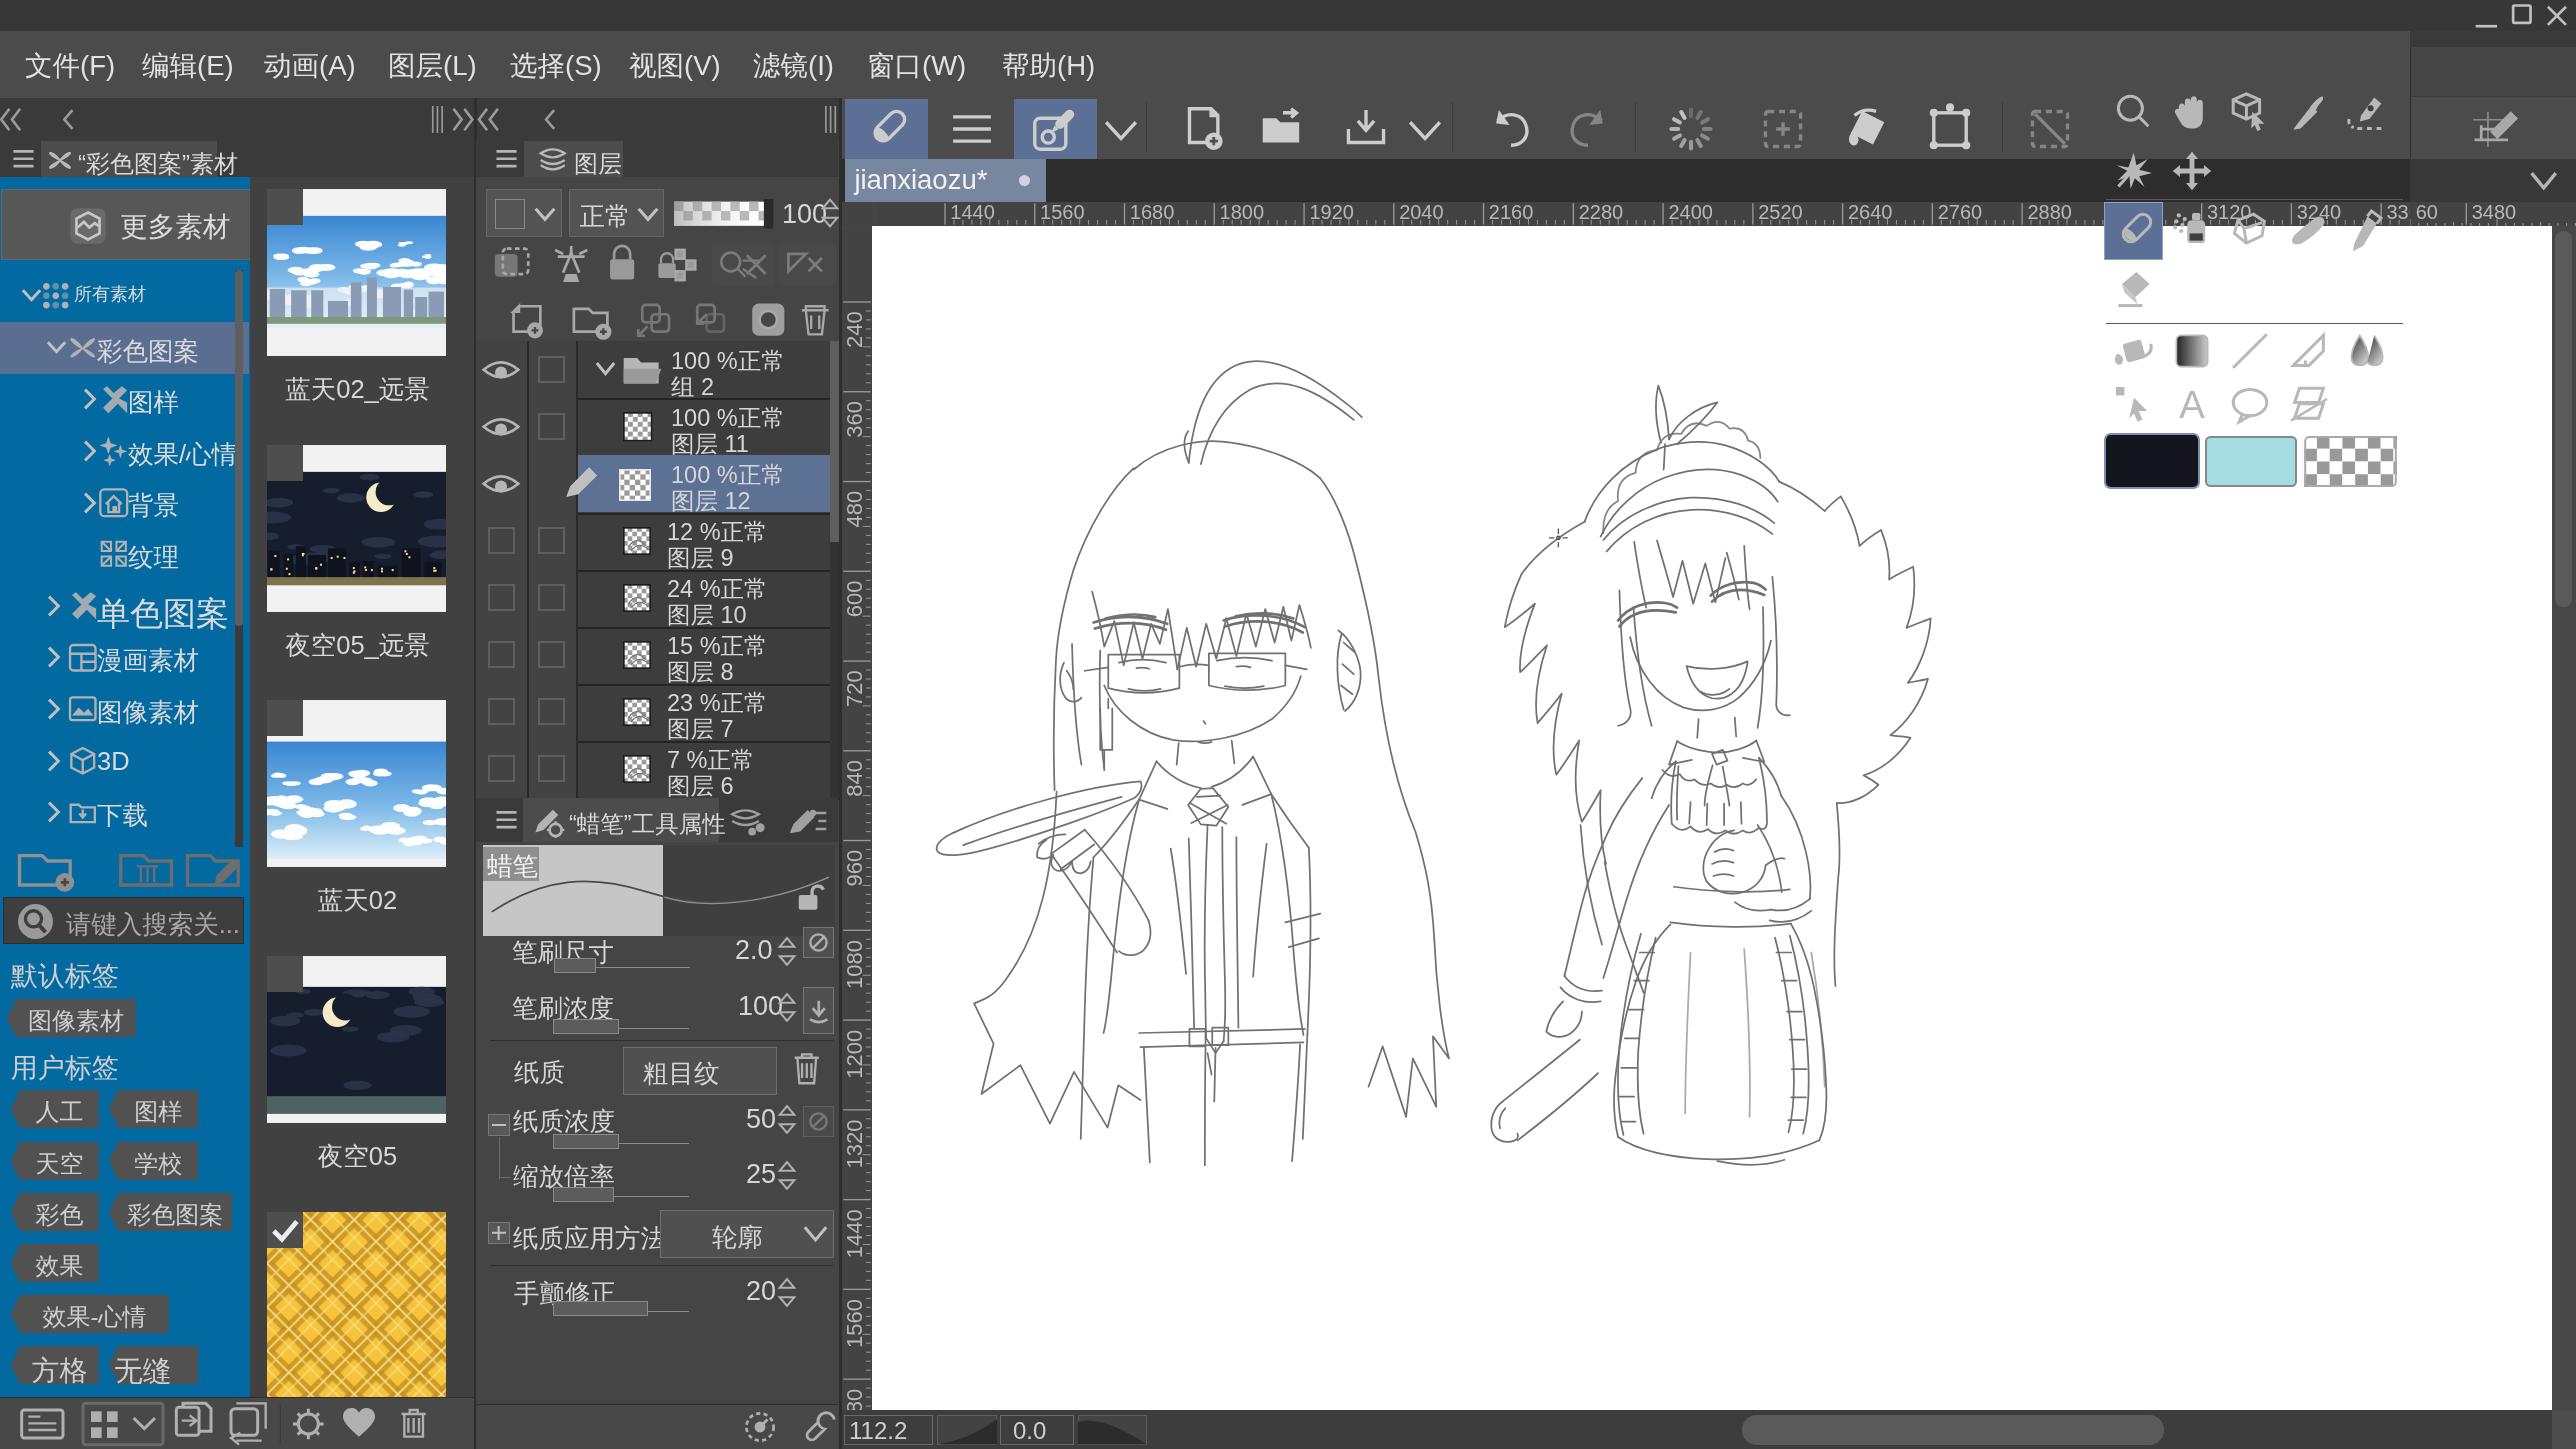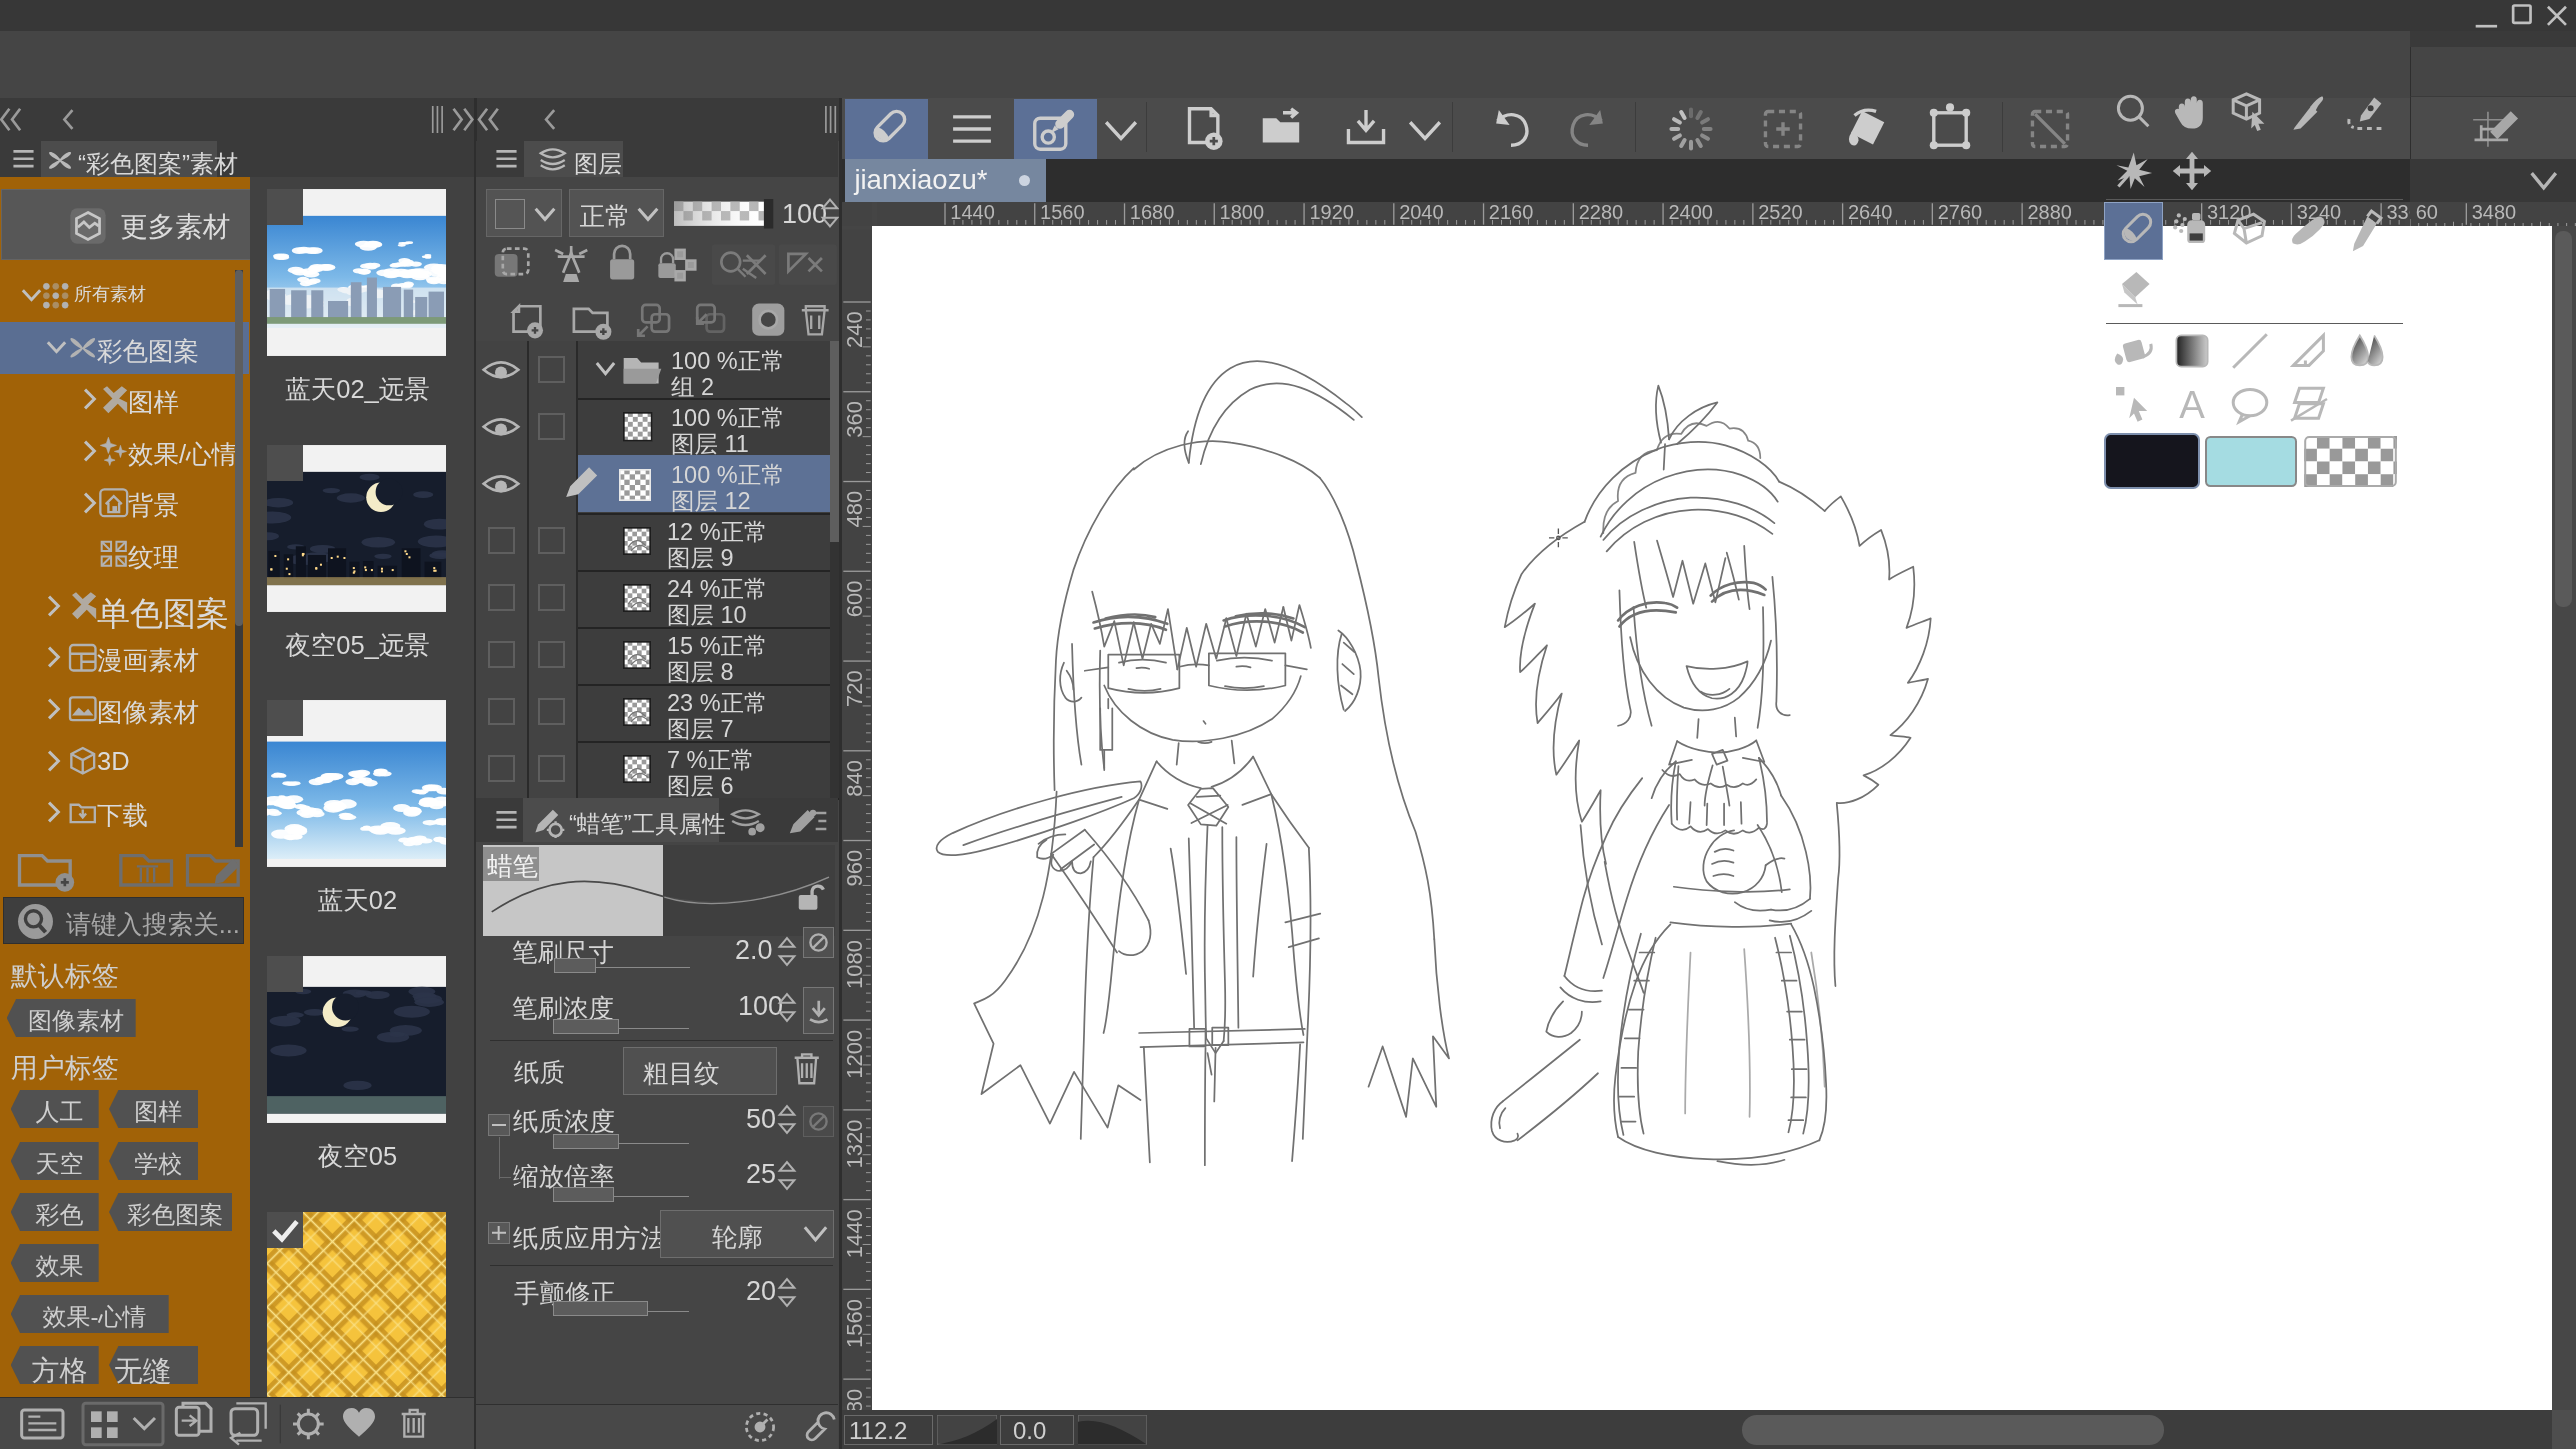--- a/index.html
+++ b/index.html
@@ -13,34 +13,45 @@
 
 <div class="abs" style="left:0;top:0;width:2576px;height:31px;background:#373737">
  <svg class="abs" style="left:2469px;top:0" width="107" height="31" viewBox="0 0 160 46">
   <g stroke="#c0c0c0" stroke-width="4" fill="none">
    <path d="M10 39 L42 39"></path>
    <rect x="66" y="24" width="26" height="26" rx="2" transform="translate(0,-16)"></rect>
    <path d="M118 10 L145 37 M145 10 L118 37"></path>
   </g>
  </svg>
 </div>
+<div class="abs" style="left:0;top:31px;width:2576px;height:67px;background:#4b4b4b">
+      <div class="abs txt" style="left:25px;top:17.4px;font-size:27.5px;color:#e2e2e2">文件(F)</div>
+      <div class="abs txt" style="left:142px;top:17.4px;font-size:27.5px;color:#e2e2e2">编辑(E)</div>
+      <div class="abs txt" style="left:264px;top:17.4px;font-size:27.5px;color:#e2e2e2">动画(A)</div>
+      <div class="abs txt" style="left:388px;top:17.4px;font-size:27.5px;color:#e2e2e2">图层(L)</div>
+      <div class="abs txt" style="left:510px;top:17.4px;font-size:27.5px;color:#e2e2e2">选择(S)</div>
+      <div class="abs txt" style="left:629px;top:17.4px;font-size:27.5px;color:#e2e2e2">视图(V)</div>
+      <div class="abs txt" style="left:753px;top:17.4px;font-size:27.5px;color:#e2e2e2">滤镜(I)</div>
+      <div class="abs txt" style="left:867px;top:17.4px;font-size:27.5px;color:#e2e2e2">窗口(W)</div>
+      <div class="abs txt" style="left:1002px;top:17.4px;font-size:27.5px;color:#e2e2e2">帮助(H)</div>
+    </div>
 <div class="abs" style="left:0;top:98px;width:842px;height:43px;background:#3a3a3a">
  <svg class="abs" style="left:0;top:0" width="842" height="43" viewBox="0 0 1255 64">
   <g stroke="#9a9a9a" stroke-width="4" fill="none">
    <path d="M14 16 L2 32 L14 48 M30 16 L18 32 L30 48"></path>
    <path d="M108 18 L96 32 L108 46"></path>
    <path d="M645 12 V52 M652 12 V52 M659 12 V52" stroke-width="2.5"></path>
    <path d="M676 16 L688 32 L676 48 M692 16 L704 32 L692 48"></path>
    <path d="M726 16 L714 32 L726 48 M742 16 L730 32 L742 48"></path>
    <path d="M826 18 L814 32 L826 46"></path>
    <path d="M1231 12 V52 M1238 12 V52 M1245 12 V52" stroke-width="2.5"></path>
   </g>
  </svg>
 </div>
-<div class="abs" style="left:0;top:141px;width:420px;height:1308px;background:#a16207">
+<div class="abs" style="left:0;top:141px;width:420px;height:1308px;background:#0369a1">
 <div class="abs" style="left:0;top:0;width:474px;height:36px;background:#3a3a3a">
  <svg class="abs" style="left:12px;top:5.4px" width="23" height="25.5" viewBox="0 0 34 38">
   <g stroke="#b5b5b5" stroke-width="4">
             <path d="M2 8 H32 M2 19 H32 M2 30 H32"></path>
           </g>
         </svg>
  <div class="abs" style="left:41px;top:0;width:176px;height:36px;background:#4c4c4c"></div>
  <svg class="abs" style="left:48px;top:6px" width="25.5" height="25.5" viewBox="0 0 38 38">
   <g fill="#b9b9b9">
             <path d="M18 18 C12 10 4 6 2 8 C0 10 6 16 16 20 C6 24 0 30 2 32 C4 34 12 30 18 22 C24 30 32 34 34 32 C36 30 30 24 20 20 C30 16 36 10 34 8 C32 6 24 10 18 18 Z"></path>

